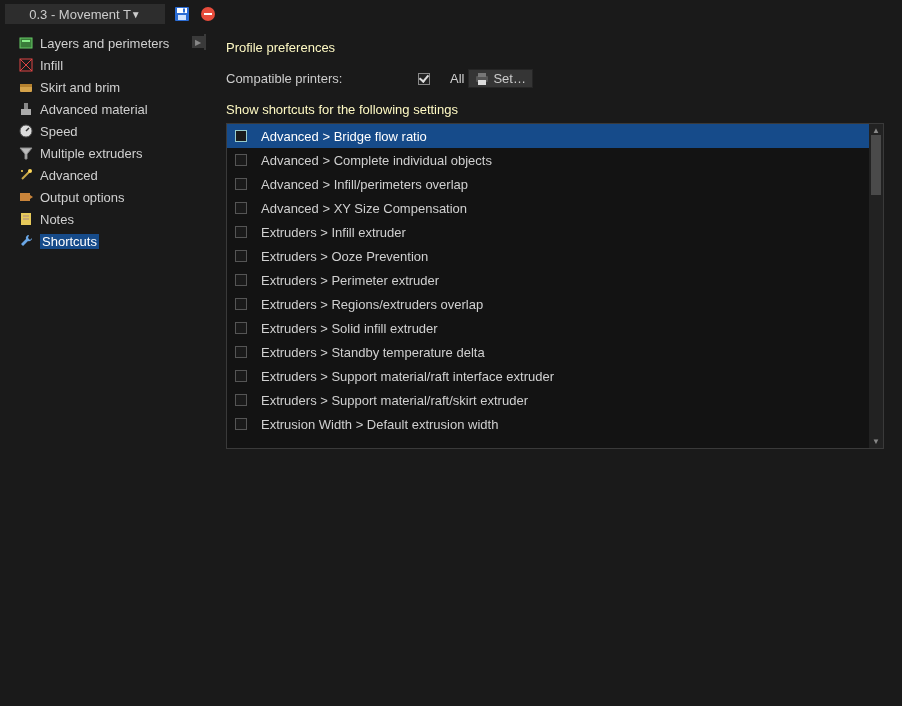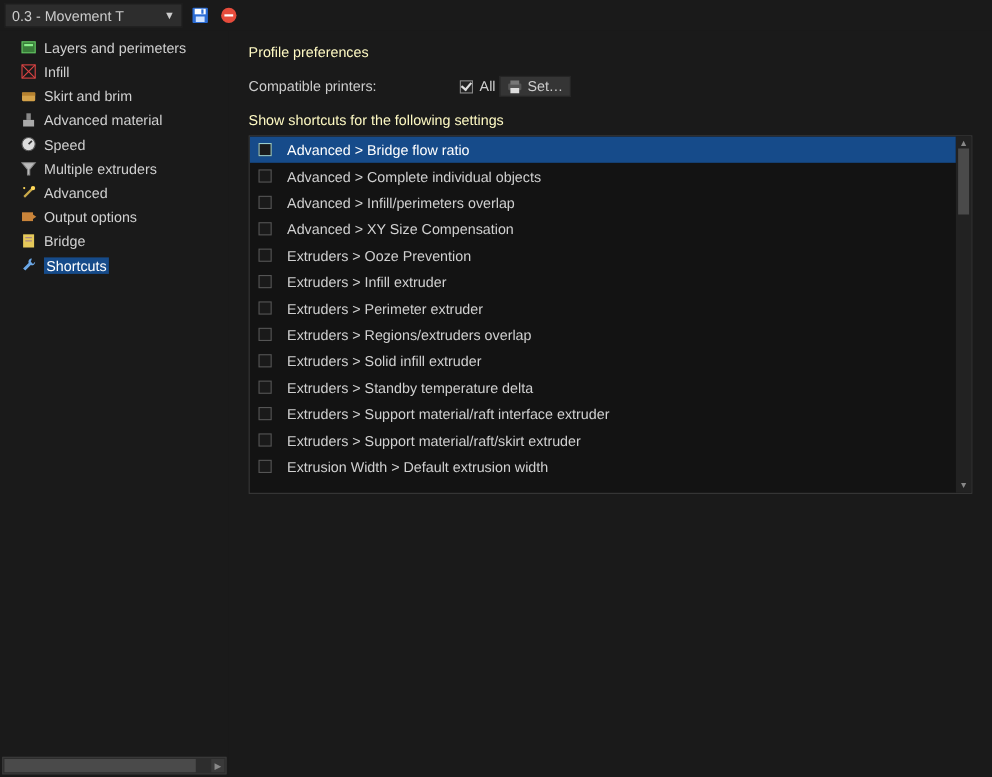--- a/index.html
+++ b/index.html
@@ -1,38 +1,38 @@
 <!DOCTYPE html>
 <html><head>
 <meta charset="utf-8">
 <style>
 *{margin:0;padding:0;box-sizing:border-box;font-family:"Segoe UI",Tahoma,sans-serif;font-size:13px}
 body{background:#1a1a1a;color:#d0d0d0;width:902px;height:706px;overflow:hidden;display:flex;flex-direction:column}
 .topbar{height:28px;display:flex;align-items:center;padding:2px 4px;gap:6px;background:#1a1a1a}
-.profile-dd{background:#2d2d2d;border:1px solid #1a1a1a;color:#ccc;height:22px;width:162px;display:flex;align-items:center;justify-content:space-between;padding:0 6px;cursor:pointer}
+.profile-dd{background:#2d2d2d;border:1px solid #1a1a1a;color:#ccc;height:22px;width:162px;display:flex;align-items:center;justify-content:center;padding:0 6px;cursor:pointer}
 .profile-dd .arrow{font-size:10px}
 .icon-btn{width:20px;height:20px;display:flex;align-items:center;justify-content:center;cursor:pointer}
 .save-ic{width:16px;height:16px}
 .del-ic{width:16px;height:16px}
 .main{flex:1;display:flex;min-height:0}
-.sidebar{width:208px;background:#1a1a1a;display:flex;flex-direction:column;padding-top:4px}
+.sidebar{width:208px;background:#1a1a1a;display:flex;flex-direction:row;padding-top:4px}
 .nav{flex:1;overflow:hidden}
 .nav-item{display:flex;align-items:center;gap:6px;padding:2px 6px 2px 18px;height:22px;cursor:pointer;white-space:nowrap}
 .nav-item .nic{width:16px;height:16px;flex-shrink:0;display:flex;align-items:center;justify-content:center}
 .nav-item.selected .lbl{background:#164b8a;color:#fff;padding:0 2px}
 .hscroll{height:16px;margin:2px;background:#2d2d2d;border:1px solid #3a3a3a;position:relative}
 .hscroll .thumb{position:absolute;left:1px;top:1px;bottom:1px;width:86%;background:#4a4a4a}
 .hscroll .rarrow{position:absolute;right:1px;top:1px;bottom:1px;width:12px;background:#3a3a3a;display:flex;align-items:center;justify-content:center;font-size:8px;color:#888}
 .content{flex:1;padding:12px 18px 0 18px;display:flex;flex-direction:column;gap:14px;min-width:0}
 .sect-title{color:#fef9c3;font-size:13px}
 .row{display:flex;align-items:center;}
 .row .label{width:192px;color:#ccc}
 .chkbox{width:12px;height:12px;border:1px solid #888;background:#222;display:inline-block;position:relative;margin-right:2px}
 .chkbox.checked::after{content:"";position:absolute;left:2px;top:-1px;width:4px;height:7px;border:solid #ddd;border-width:0 2px 2px 0;transform:rotate(40deg)}
-.all-txt{margin-left:4px}
+.all-txt{margin-left:18px}
 .set-btn{display:flex;align-items:center;gap:4px;background:#353535;border:1px solid #252525;padding:1px 6px;cursor:pointer;margin-left:4px;color:#ccc}
 .printer-ic{width:14px;height:12px}
 .shortcut-sect{display:flex;flex-direction:column;gap:6px;}
 .list-wrap{border:1px solid #3a3a3a;background:#131313;height:326px;position:relative;display:flex}
 .list{flex:1;overflow:hidden}
 .li{display:flex;align-items:center;height:24px;padding-left:8px;gap:14px}
 .li .cb{width:12px;height:12px;border:1px solid #555;background:#1a1a1a}
 .li.sel{background:#164b8a;color:#fff}
 .li.sel .cb{border-color:#9cc}
 .vscroll{width:14px;background:#222;display:flex;flex-direction:column;align-items:center;justify-content:space-between;padding:2px 0}
@@ -142,21 +142,21 @@
           <span class="lbl">Output options</span>
         </div>
         <div class="nav-item">
           <span class="nic">
             <svg width="16" height="16">
               <rect x="3" y="2" width="10" height="12" fill="#e6c95a"></rect>
               <line x1="5" y1="5" x2="11" y2="5" stroke="#a88"></line>
               <line x1="5" y1="8" x2="11" y2="8" stroke="#a88"></line>
             </svg>
           </span>
-          <span class="lbl">Bridge</span>
+          <span class="lbl">Notes</span>
         </div>
         <div class="nav-item selected">
           <span class="nic">
             <svg width="16" height="16">
               <path d="M11 2a3 3 0 0 0-3 4L3 11l2 2 5-5a3 3 0 0 0 4-3l-2 2-2-2z" fill="#6ba7e6"></path>
             </svg>
           </span>
           <span class="lbl">Shortcuts</span>
         </div>
       </div>
@@ -197,25 +197,25 @@
             <div class="li">
               <span class="cb"></span>
               <span>Advanced &gt; Infill/perimeters overlap</span>
             </div>
             <div class="li">
               <span class="cb"></span>
               <span>Advanced &gt; XY Size Compensation</span>
             </div>
             <div class="li">
               <span class="cb"></span>
+              <span>Extruders &gt; Infill extruder</span>
+            </div>
+            <div class="li">
+              <span class="cb"></span>
               <span>Extruders &gt; Ooze Prevention</span>
-            </div>
-            <div class="li">
-              <span class="cb"></span>
-              <span>Extruders &gt; Infill extruder</span>
             </div>
             <div class="li">
               <span class="cb"></span>
               <span>Extruders &gt; Perimeter extruder</span>
             </div>
             <div class="li">
               <span class="cb"></span>
               <span>Extruders &gt; Regions/extruders overlap</span>
             </div>
             <div class="li">

